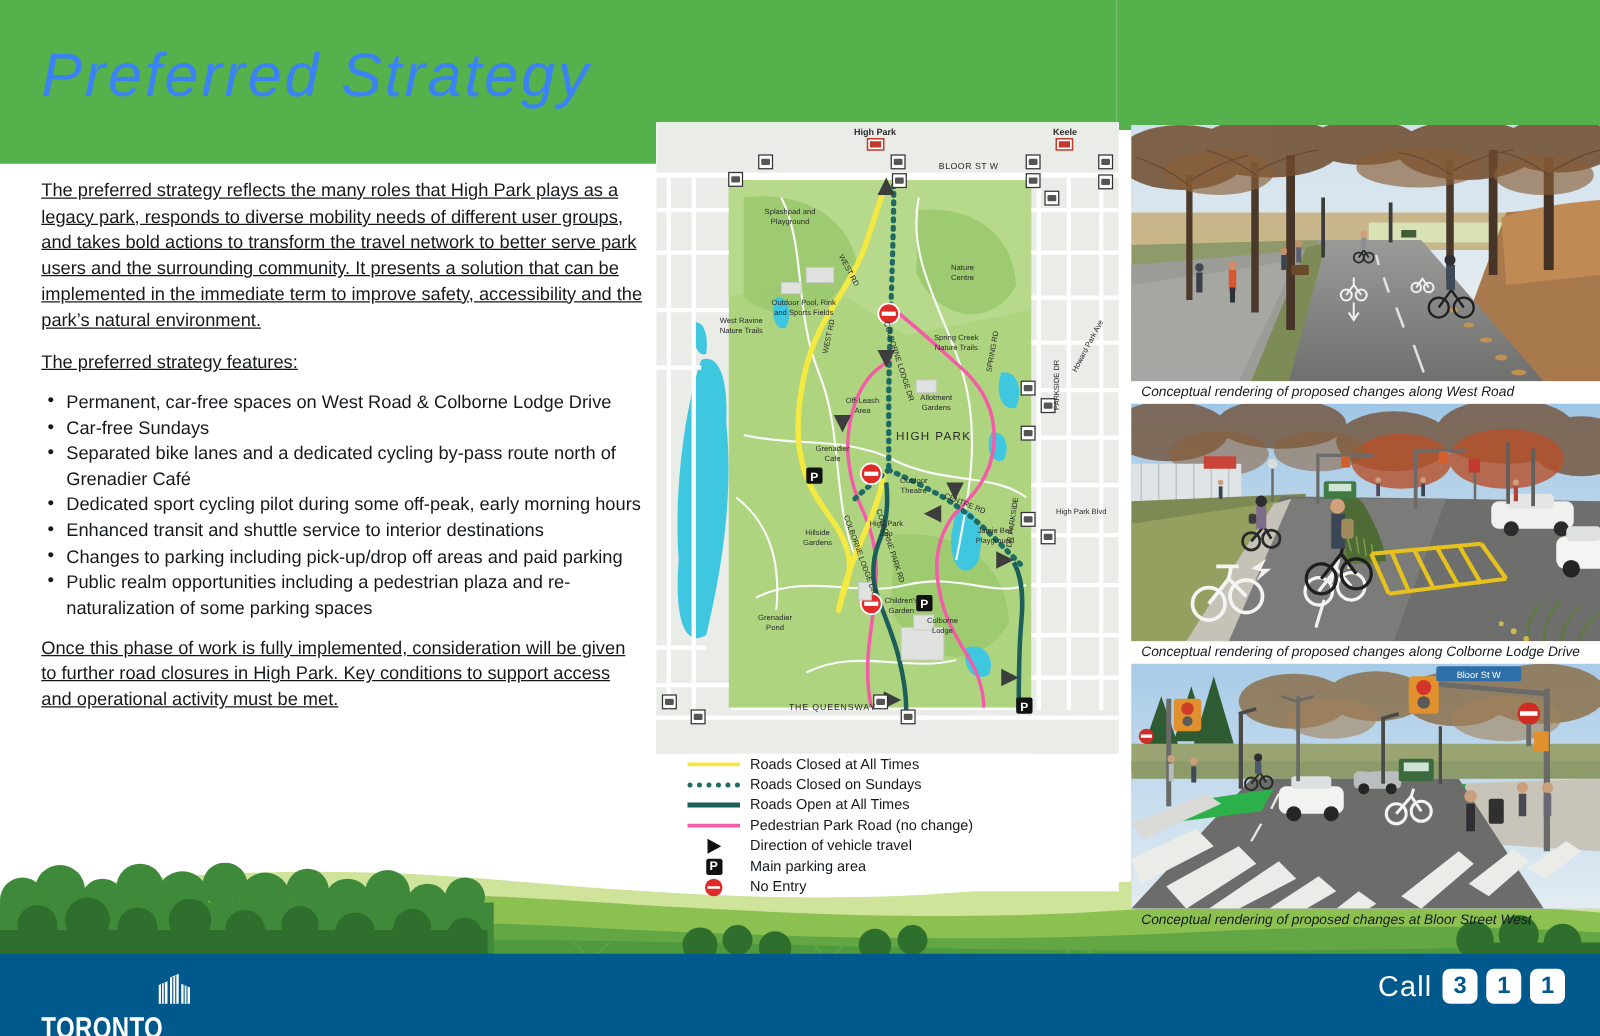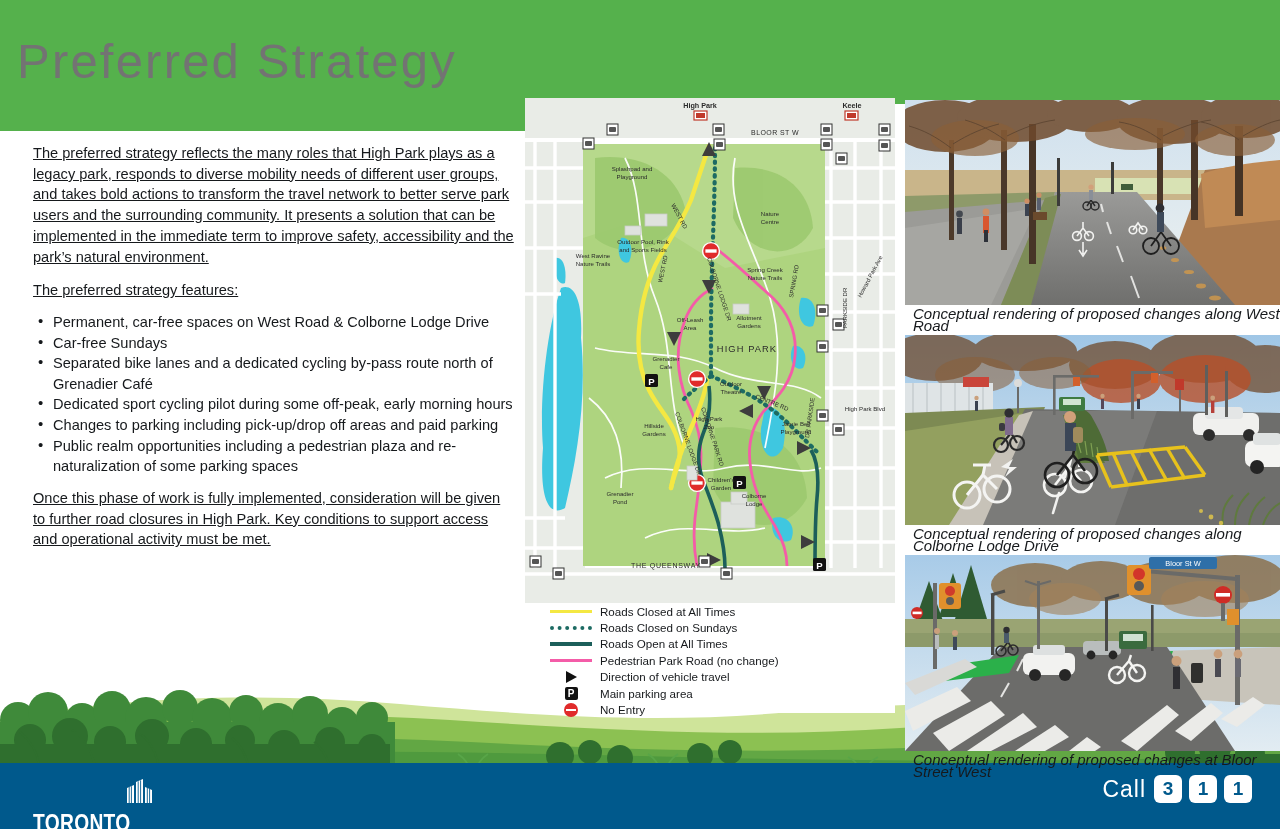--- a/index.html
+++ b/index.html
@@ -2,22 +2,22 @@
 <html><head>
 <meta charset="utf-8">
 <style>
   html,body{margin:0;padding:0;}
   body{width:1280px;height:829px;background:#ffffff;overflow:hidden;
        font-family:"Liberation Sans","DejaVu Sans",sans-serif;position:relative;}
 
   
   .header{position:absolute;left:0;top:0;width:893px;height:131px;background:#55b14c;}
   .header-right{position:absolute;left:893px;top:0;width:387px;height:104px;background:#55b14c;}
-  .title{position:absolute;left:17px;top:33px;font-size:49px;line-height:56px;color:#737373;
-         font-weight:300;letter-spacing:2.2px;white-space:nowrap;}
+  .title{position:absolute;left:33px;top:33px;font-size:49px;line-height:56px;color:#3b82f6;
+         font-weight:300;letter-spacing:2.2px;white-space:nowrap;font-style:italic;}
 
   
   .leftcol{position:absolute;left:33px;top:143px;width:483px;color:#16191c;}
   .para{font-size:14.6px;line-height:20.7px;margin:0 0 13px 0;text-decoration:underline;}
   .para.tight{margin-bottom:11px;}
   ul.features{list-style:none;margin:0 0 12px 0;padding:0;}
   ul.features li{position:relative;padding-left:20px;font-size:14.6px;line-height:20.2px;
                  margin-bottom:0.5px;}
   ul.features li:before{content:"•";position:absolute;left:5px;top:-1px;font-size:15px;}
   .closing{font-size:14.6px;line-height:20.7px;margin:0;text-decoration:underline;}
@@ -54,40 +54,41 @@
        border-bottom:6.5px solid transparent;}
   .pbox{width:13px;height:13px;background:#111;border-radius:2px;color:#fff;font-size:10px;
         font-weight:bold;display:flex;align-items:center;justify-content:center;}
   .noentry{width:14px;height:14px;border-radius:50%;background:#e02b2b;position:relative;}
   .noentry:after{content:"";position:absolute;left:2px;top:6px;width:10px;height:2.3px;background:#fff;}
 
   
   .rightcol{position:absolute;left:905px;top:100px;width:375px;}
   .render{position:relative;width:375px;background:#cfcfcf;overflow:hidden;}
   .render svg{display:block;}
-  .rcap{font-size:15px;font-style:italic;color:#16191c;padding:3px 0 3px 8px;line-height:12px;}
+  .rcap{font-size:11px;font-style:italic;color:#16191c;padding:3px 0 3px 8px;line-height:12px;}
   .r1{height:205px;}
   .r2{height:190px;}
   .r3{height:196px;}
 </style>
 </head>
 <body>
 
 <div class="header"></div>
 <div class="header-right"></div>
 <div class="title">Preferred Strategy</div>
 
 <div class="leftcol">
   <p class="para">The preferred strategy reflects the many roles that High Park plays as a legacy park, responds to diverse mobility needs of different user groups, and takes bold actions to transform the travel network to better serve park users and the surrounding community. It presents a solution that can be implemented in the immediate term to improve safety, accessibility and the park’s natural environment.</p>
   <p class="para tight">The preferred strategy features:</p>
   <ul class="features">
     <li>Permanent, car-free spaces on West Road &amp; Colborne Lodge Drive</li>
     <li>Car-free Sundays</li>
     <li>Separated bike lanes and a dedicated cycling by-pass route north of Grenadier Café</li>
     <li>Dedicated sport cycling pilot during some off-peak, early morning hours</li>
+    <li>Enhanced transit and shuttle service to interior destinations</li>
     <li>Changes to parking including pick-up/drop off areas and paid parking</li>
     <li>Public realm opportunities including a pedestrian plaza and re-naturalization of some parking spaces</li>
   </ul>
   <p class="closing">Once this phase of work is fully implemented, consideration will be given to further road closures in High Park. Key conditions to support access and operational activity must be met.</p>
 </div>
 
 <div class="landscape">
   <svg width="1280" height="80" viewBox="0 0 1280 80">
     <rect x="0" y="0" width="1280" height="80" fill="#ffffff"></rect>
     <path d="M0,30 C120,6 260,2 400,14 C540,26 660,34 790,22 C920,10 1080,12 1280,26 L1280,80 L0,80 Z" fill="#cfe49a"></path>

